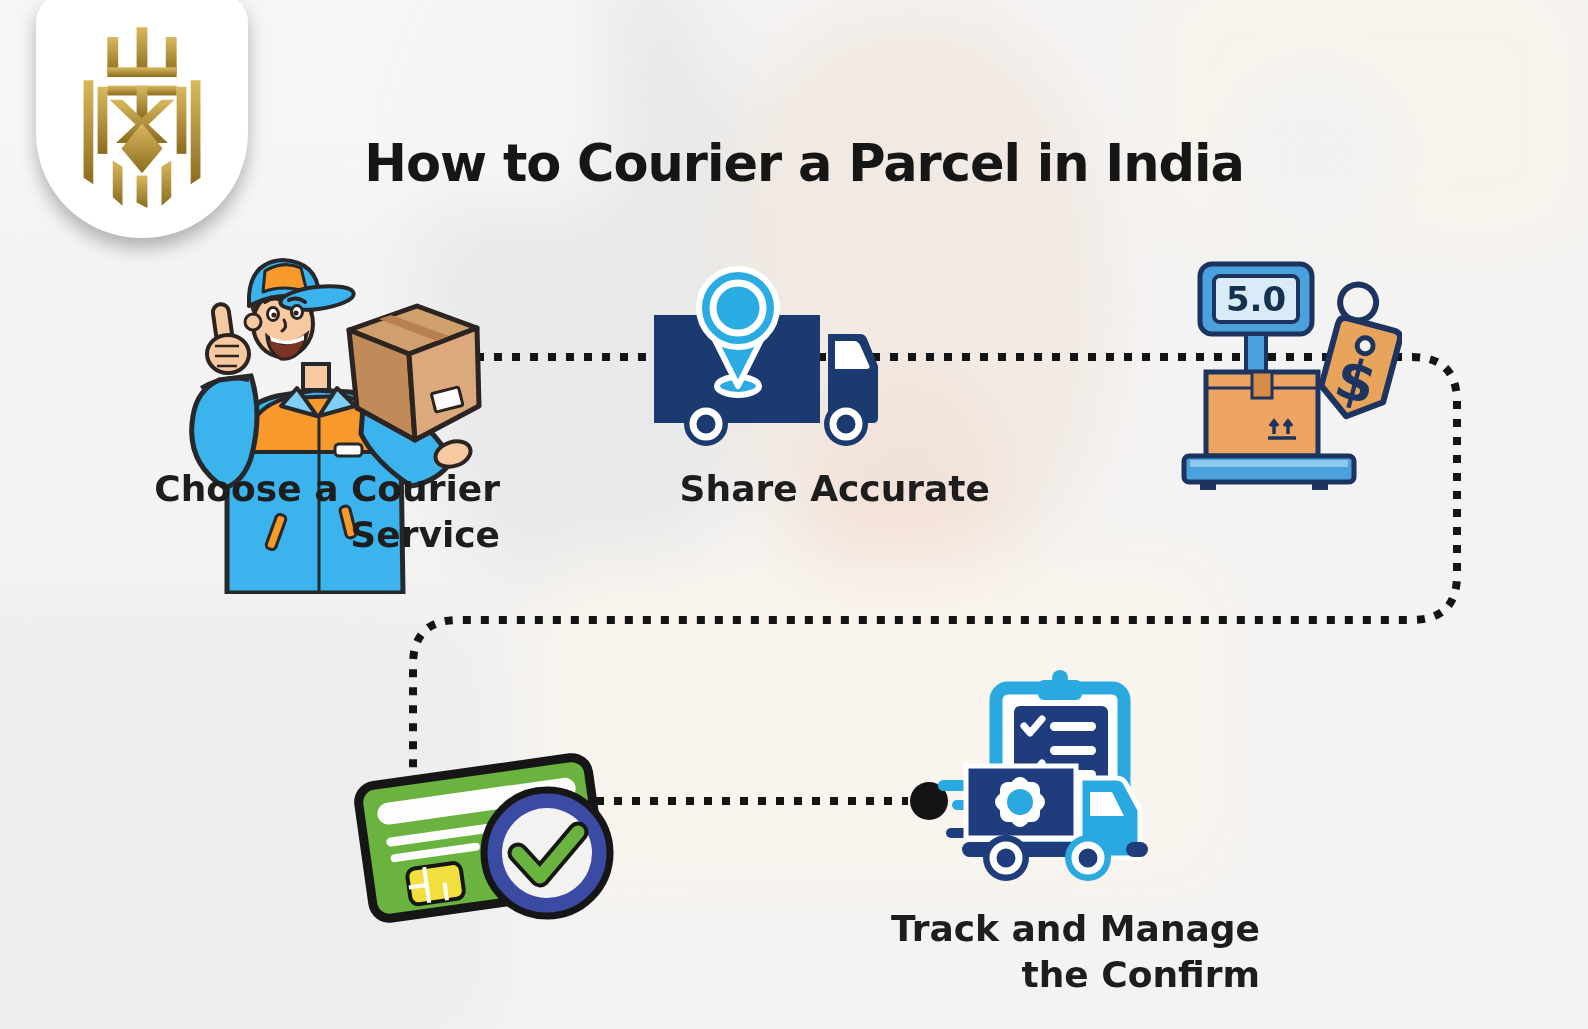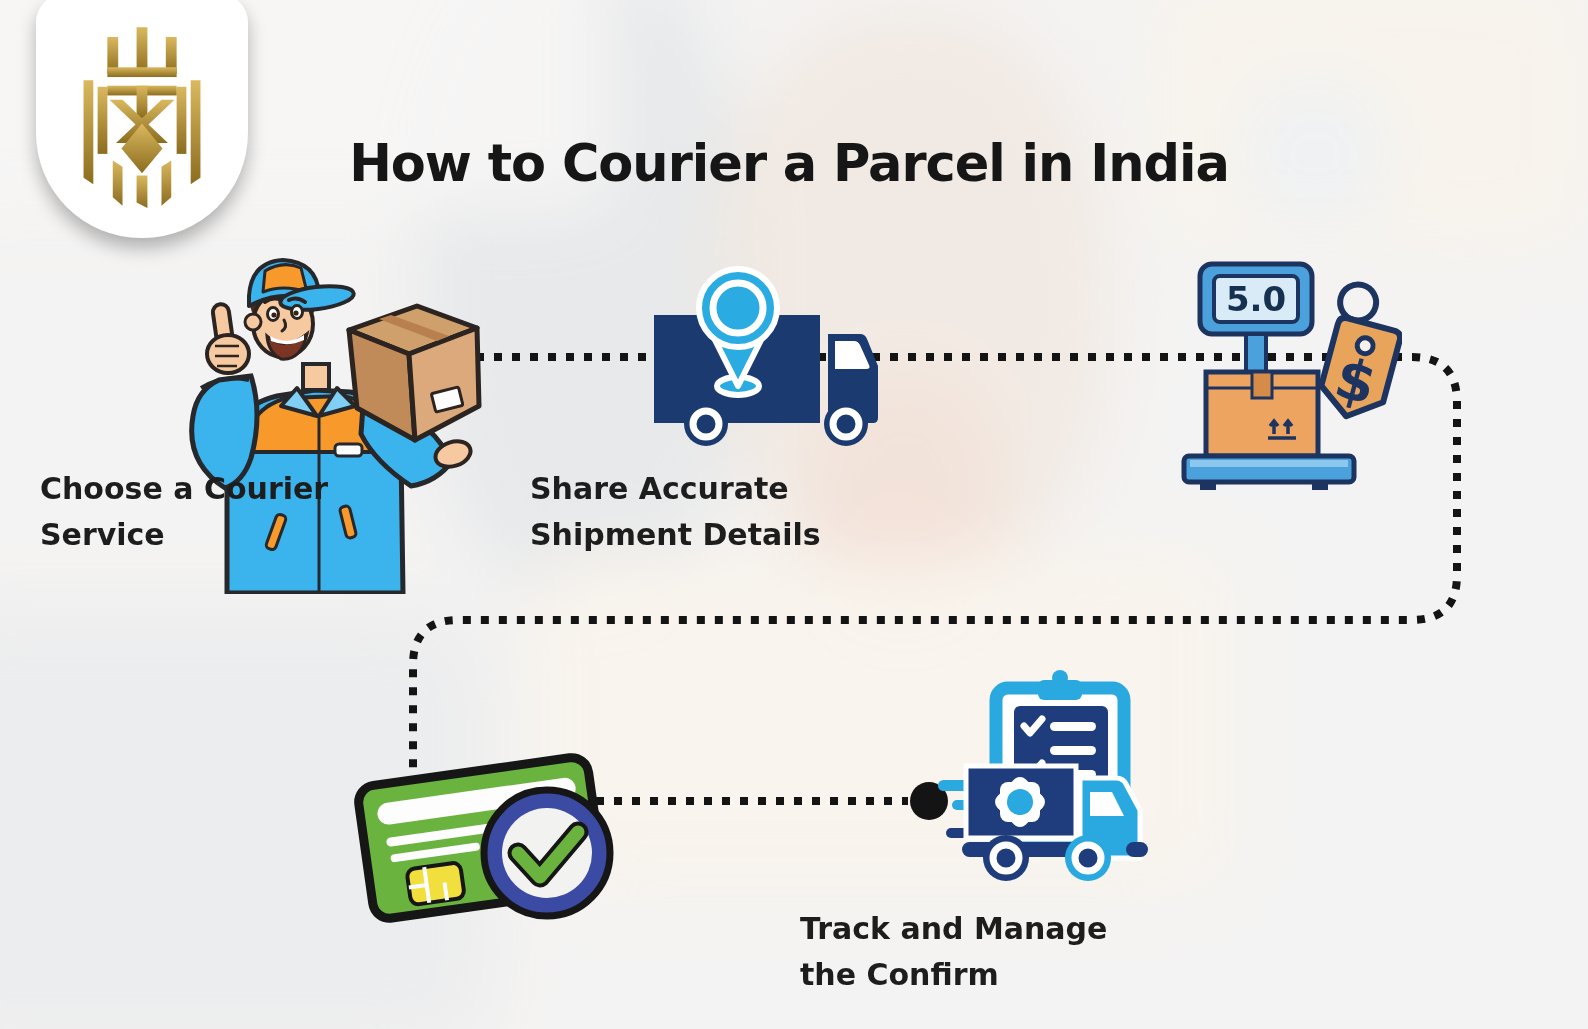--- a/index.html
+++ b/index.html
@@ -9,29 +9,29 @@
   .bg-photo{position:absolute;inset:-50px;filter:blur(32px);}
   .blob{position:absolute;border-radius:45%;}
   .bg-wash{position:absolute;inset:0;background:rgba(250,249,248,0.45);}
 
   
   .logo-badge{position:absolute;left:36px;top:-6px;width:212px;height:244px;background:#fff;
     border-radius:28px 28px 105px 105px;box-shadow:0 10px 18px rgba(0,0,0,0.28);
     display:flex;align-items:center;justify-content:center;}
 
   
-  .title{position:absolute;left:334px;top:100px;width:910px;text-align:center;
+  .title{position:absolute;left:334px;top:100px;width:910px;text-align:right;
     font-size:51px;font-weight:bold;letter-spacing:-1px;color:#161616;}
 
   
   .flow-svg{position:absolute;left:0;top:0;pointer-events:none;}
 
   
   .step{position:absolute;}
-  .step-label{position:absolute;width:460px;text-align:left;font-size:30px;line-height:46px;
+  .step-label{position:absolute;width:460px;text-align:right;font-size:36px;line-height:46px;
     font-weight:bold;color:#1d1d1d;}
   .icon-svg{display:block;}
 </style>
 </head>
 <body>
 
 <div class="canvas">
 
   <div class="bg-photo">
     <div class="blob" style="left:470px;top:0;width:330px;height:660px;background:#d2d8dc;opacity:.8;"></div>
@@ -116,21 +116,20 @@
       <circle cx="198" cy="162" r="13" fill="none" stroke="#fff" stroke-width="7"></circle>
       <g>
         <ellipse cx="90" cy="124" rx="21" ry="9" fill="#2aabe2" stroke="#fff" stroke-width="6"></ellipse>
         <path d="M62 68 L118 68 L90 124 Z" fill="#2aabe2" stroke="#fff" stroke-width="6" stroke-linejoin="round"></path>
         <circle cx="90" cy="46" r="39" fill="#2aabe2" stroke="#fff" stroke-width="6"></circle>
         <circle cx="90" cy="46" r="25" fill="none" stroke="#fff" stroke-width="7"></circle>
       </g>
     </svg>
     <div class="step-label" style="left:530px;top:466px;">
       <div>Share Accurate</div>
-      <div>Shipment Details</div>
     </div>
   </div>
 
   <div class="step">
     <svg class="icon-svg" style="position:absolute;left:1170px;top:252px;" width="232" height="242" viewBox="0 0 232 242">
 
       <g transform="rotate(15 185 120)">
         <circle cx="170" cy="52" r="18" fill="none" stroke="#1c345f" stroke-width="6"></circle>
         <path d="M164 70 h48 q8 0 8 8 v64 l-32 23 l-32 -23 v-64 q0 -8 8 -8 z" fill="#e9a45b" stroke="#1c345f" stroke-width="6" stroke-linejoin="round"></path>
         <circle cx="188" cy="92" r="8" fill="#f6f1ea" stroke="#1c345f" stroke-width="5"></circle>

